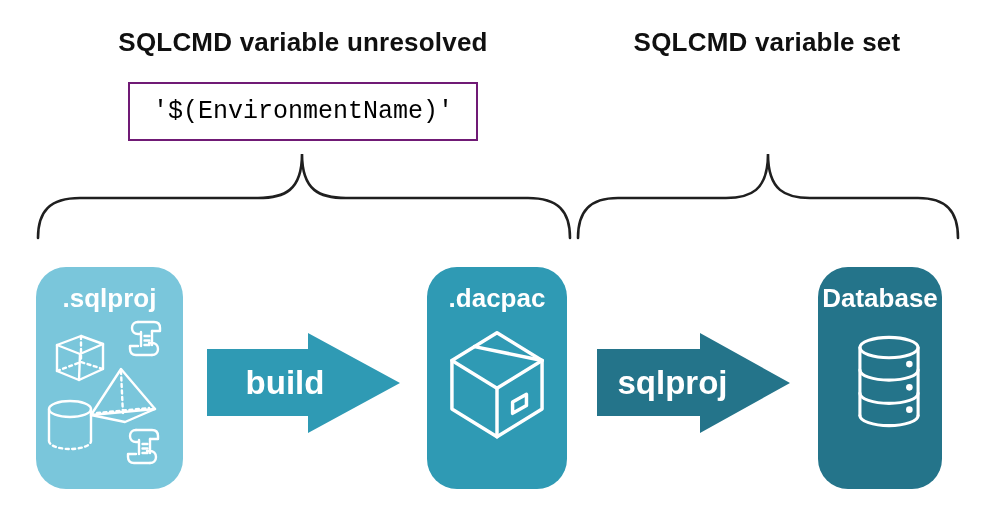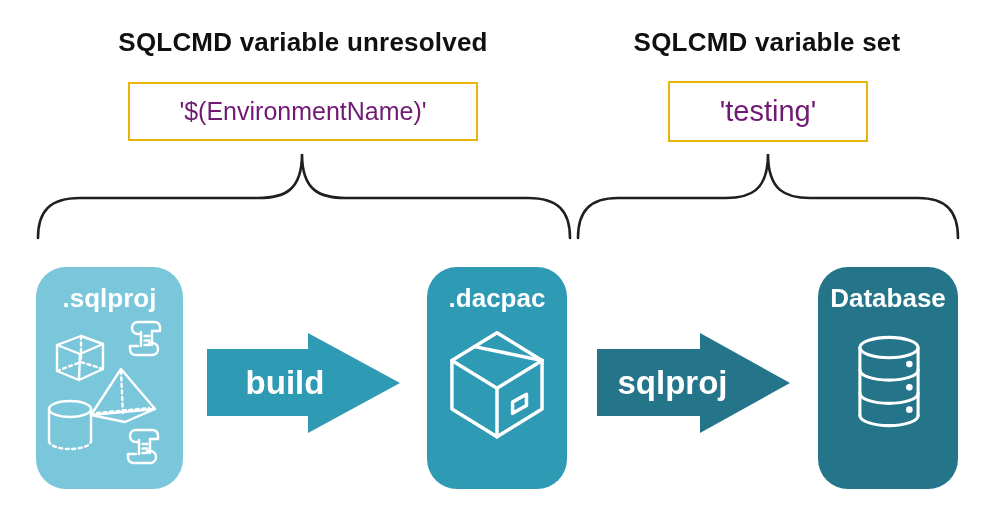--- a/index.html
+++ b/index.html
@@ -7,33 +7,33 @@
     position:relative;width:1000px;height:522px;background:#fff;overflow:hidden;
     font-family:"Liberation Sans",sans-serif;
   }
   .heading{
     position:absolute;top:27px;width:500px;text-align:center;
     font-size:26px;font-weight:700;color:#101010;letter-spacing:0.2px;
   }
   #heading-left{left:53px;}
   #heading-right{left:517px;}
   .codebox{
-    position:absolute;background:#fff;border:2px solid #eab308;
+    position:absolute;background:#fff;border:2px solid #701a75;
     display:flex;align-items:center;justify-content:center;
-    font-family:Liberation Sans, sans-serif;color:#701a75;
+    font-family:Liberation Mono, monospace;color:#000000;
   }
   #codebox-left{left:128px;top:82px;width:346px;height:55px;font-size:25px;}
   #codebox-right{left:668px;top:81px;width:196px;height:57px;font-size:29px;}
   #shape-layer{position:absolute;left:0;top:0;width:1000px;height:522px;}
   .card{
     position:absolute;top:267px;height:222px;border-radius:30px;
   }
   #card-sqlproj{left:36px;width:147px;background:#7AC6DB;}
   #card-dacpac{left:427px;width:140px;background:#2F9AB4;}
-  #card-database{left:818px;width:140px;background:#24748A;}
+  #card-database{left:818px;width:124px;background:#24748A;}
   .card-label{
     position:absolute;top:16px;left:0;width:100%;text-align:center;
     font-size:26px;font-weight:700;color:#fff;
   }
   .card-icon{position:absolute;}
   #sqlproj-icons{left:7px;top:44px;}
   #dacpac-icon{left:18px;top:56px;}
   #database-icon{left:32px;top:68px;}
   .arrow-label{
     position:absolute;text-align:center;color:#fff;
@@ -46,23 +46,20 @@
 </head>
 <body>
 
 <div id="canvas">
 
   <div class="heading" id="heading-left">SQLCMD variable unresolved</div>
   <div class="heading" id="heading-right">SQLCMD variable set</div>
 
   <div class="codebox" id="codebox-left">
     <span>'$(EnvironmentName)'</span>
-  </div>
-  <div class="codebox" id="codebox-right">
-    <span>'testing'</span>
   </div>
 
   <svg id="shape-layer" viewBox="0 0 1000 522">
     <path d="M 38 238 C 38 211 50 198 80 198 L 258 198 C 284 198 302 191 302 154
              C 302 191 320 198 346 198 L 528 198 C 558 198 570 211 570 238" fill="none" stroke="#1F1F1F" stroke-width="2.6" stroke-linecap="round"></path>
     <path d="M 578 238 C 578 211 590 198 618 198 L 726 198 C 750 198 768 191 768 154
              C 768 191 786 198 810 198 L 918 198 C 946 198 958 211 958 238" fill="none" stroke="#1F1F1F" stroke-width="2.6" stroke-linecap="round"></path>
     <polygon fill="#2F9AB4" points="207,349 308,349 308,333 400,383 308,433 308,416 207,416"></polygon>
     <polygon fill="#24748A" points="597,349 700,349 700,333 790,383 700,433 700,416 597,416"></polygon>
   </svg>

